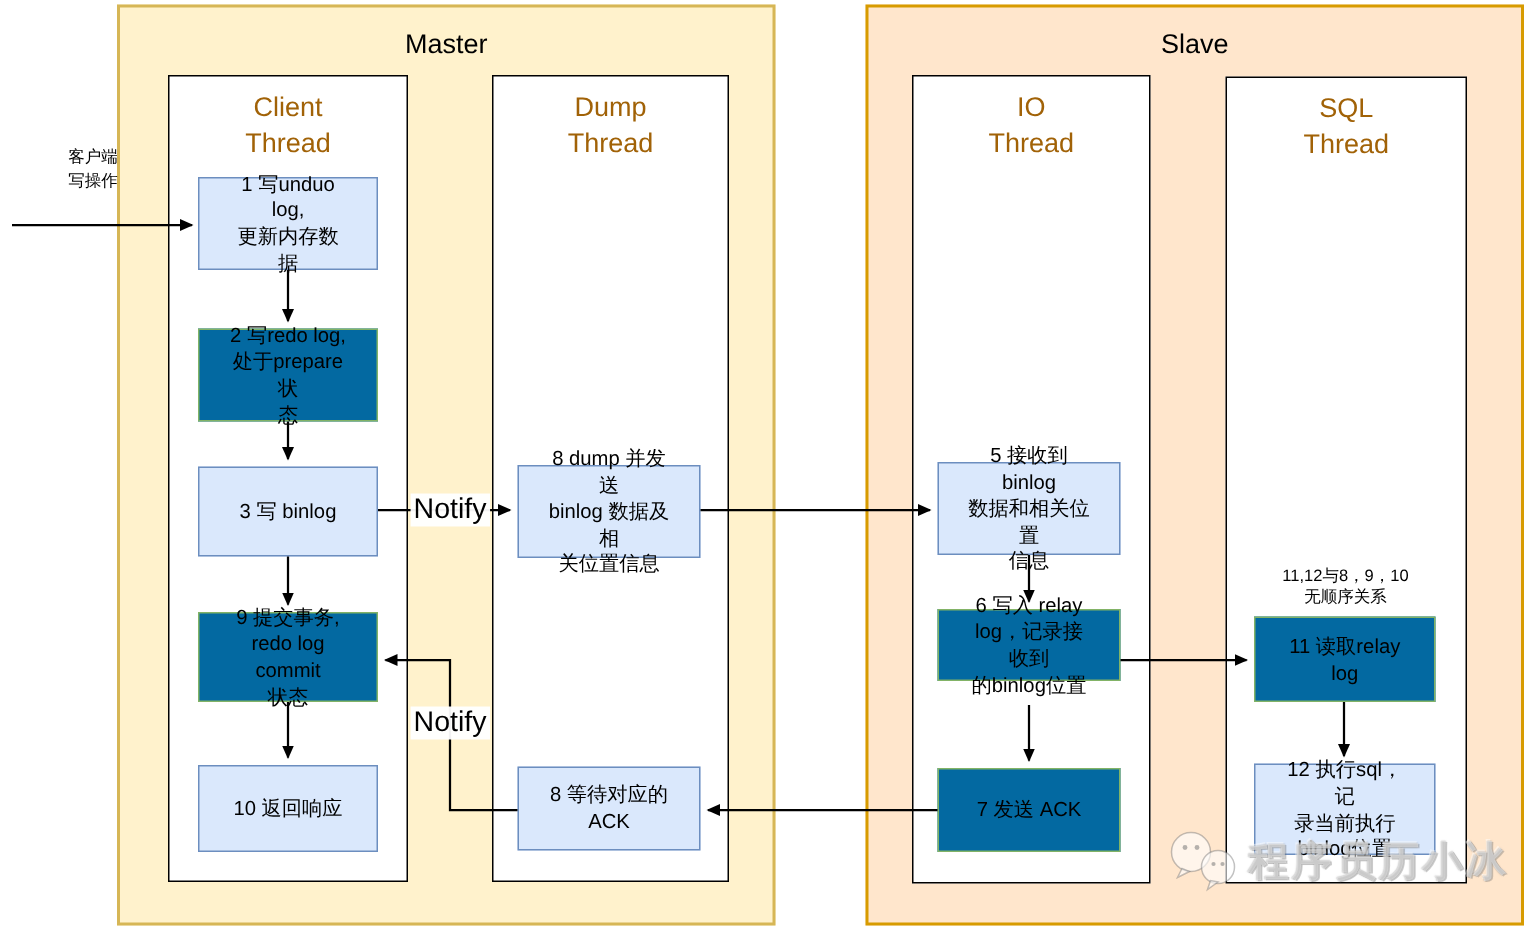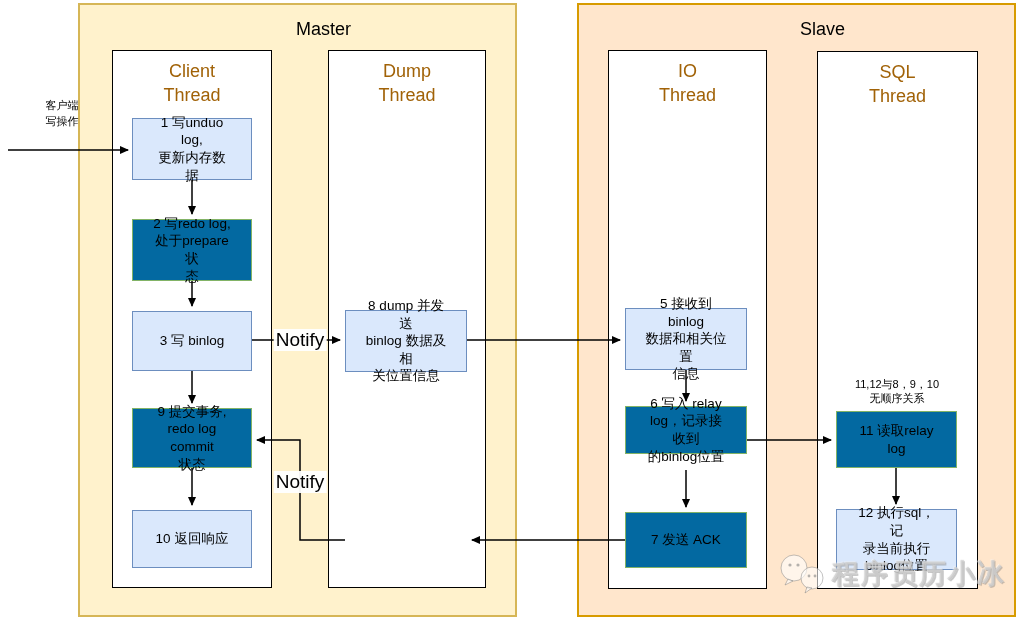--- a/index.html
+++ b/index.html
@@ -2,21 +2,21 @@
 <html><head>
 <meta charset="utf-8">
 <style>
   html,body{margin:0;padding:0;background:#fff;}
   body{font-family:"Liberation Sans","DejaVu Sans",sans-serif;}
   .canvas{position:relative;width:1018px;height:621px;background:#fff;overflow:hidden;}
 
   .region{position:absolute;box-sizing:border-box;}
   .region.master{left:78px;top:3px;width:439px;height:614px;background:#FFF2CC;border:2px solid #D6B656;}
   .region.slave{left:577px;top:3px;width:439px;height:614px;background:#FFE6CC;border:2px solid #D79B00;}
-  .region-title{position:absolute;top:19px;width:439px;text-align:center;font-size:18px;color:#000;padding-left:26px;}
+  .region-title{position:absolute;top:19px;width:439px;text-align:center;font-size:18px;color:#000;}
   .region-title.master-t{left:78px;}
   .region-title.slave-t{left:577px;}
 
   .thread-col{position:absolute;box-sizing:border-box;background:#fff;border:1.5px solid #000;z-index:2;}
   .col-client{left:112px;top:50px;width:160px;height:538px;}
   .col-dump{left:328px;top:50px;width:158px;height:538px;}
   .col-io{left:608px;top:50px;width:159px;height:539px;}
   .col-sql{left:817px;top:51px;width:161px;height:538px;}
   .col-title{position:absolute;top:8px;left:0;width:100%;text-align:center;font-size:18px;line-height:1.35;color:#a16207;white-space:pre-line;}
 
@@ -75,20 +75,22 @@
 态</div>
   <div class="box blue" style="left:132px;top:311px;width:120px;height:60px">3 写 binlog</div>
   <div class="box green" style="left:132px;top:408px;width:120px;height:60px">9 提交事务,
 redo log commit
 状态</div>
   <div class="box blue" style="left:132px;top:510px;width:120px;height:58px">10 返回响应</div>
 
   <div class="box blue" style="left:345px;top:310px;width:122px;height:62px">8 dump 并发送
 binlog 数据及相
 关位置信息</div>
+  <div class="box blue" style="left:345px;top:511px;width:122px;height:56px">8 等待对应的
+ACK</div>
 
   <div class="box blue" style="left:625px;top:308px;width:122px;height:62px">5 接收到binlog
 数据和相关位置
 信息</div>
   <div class="box green" style="left:625px;top:406px;width:122px;height:48px">6 写入 relay
 log，记录接收到
 的binlog位置</div>
   <div class="box green" style="left:625px;top:512px;width:122px;height:56px">7 发送 ACK</div>
 
   <div class="box green" style="left:836px;top:411px;width:121px;height:57px">11 读取relay log</div>

